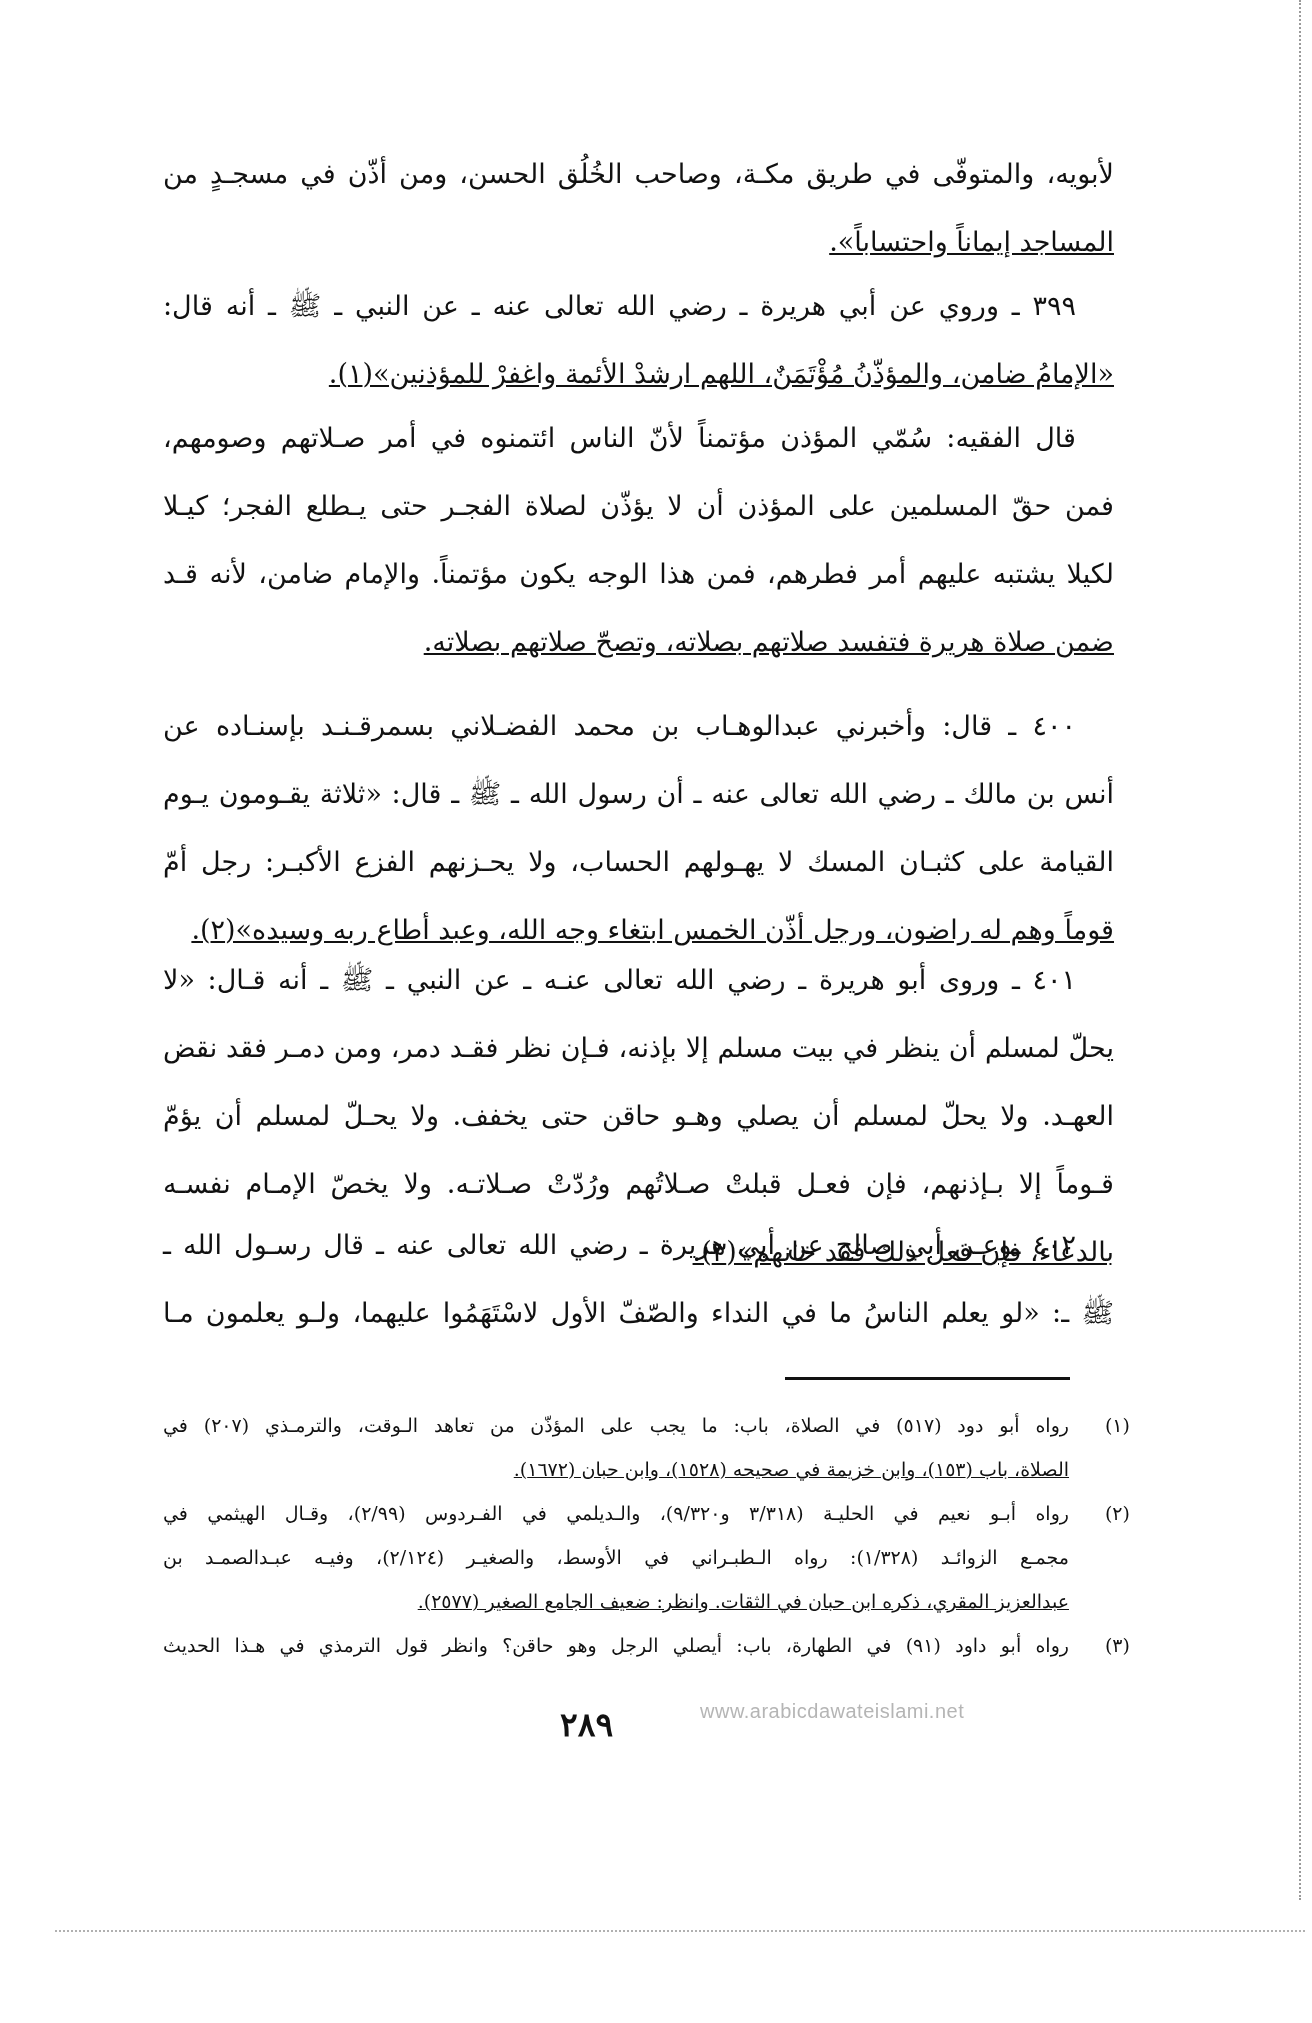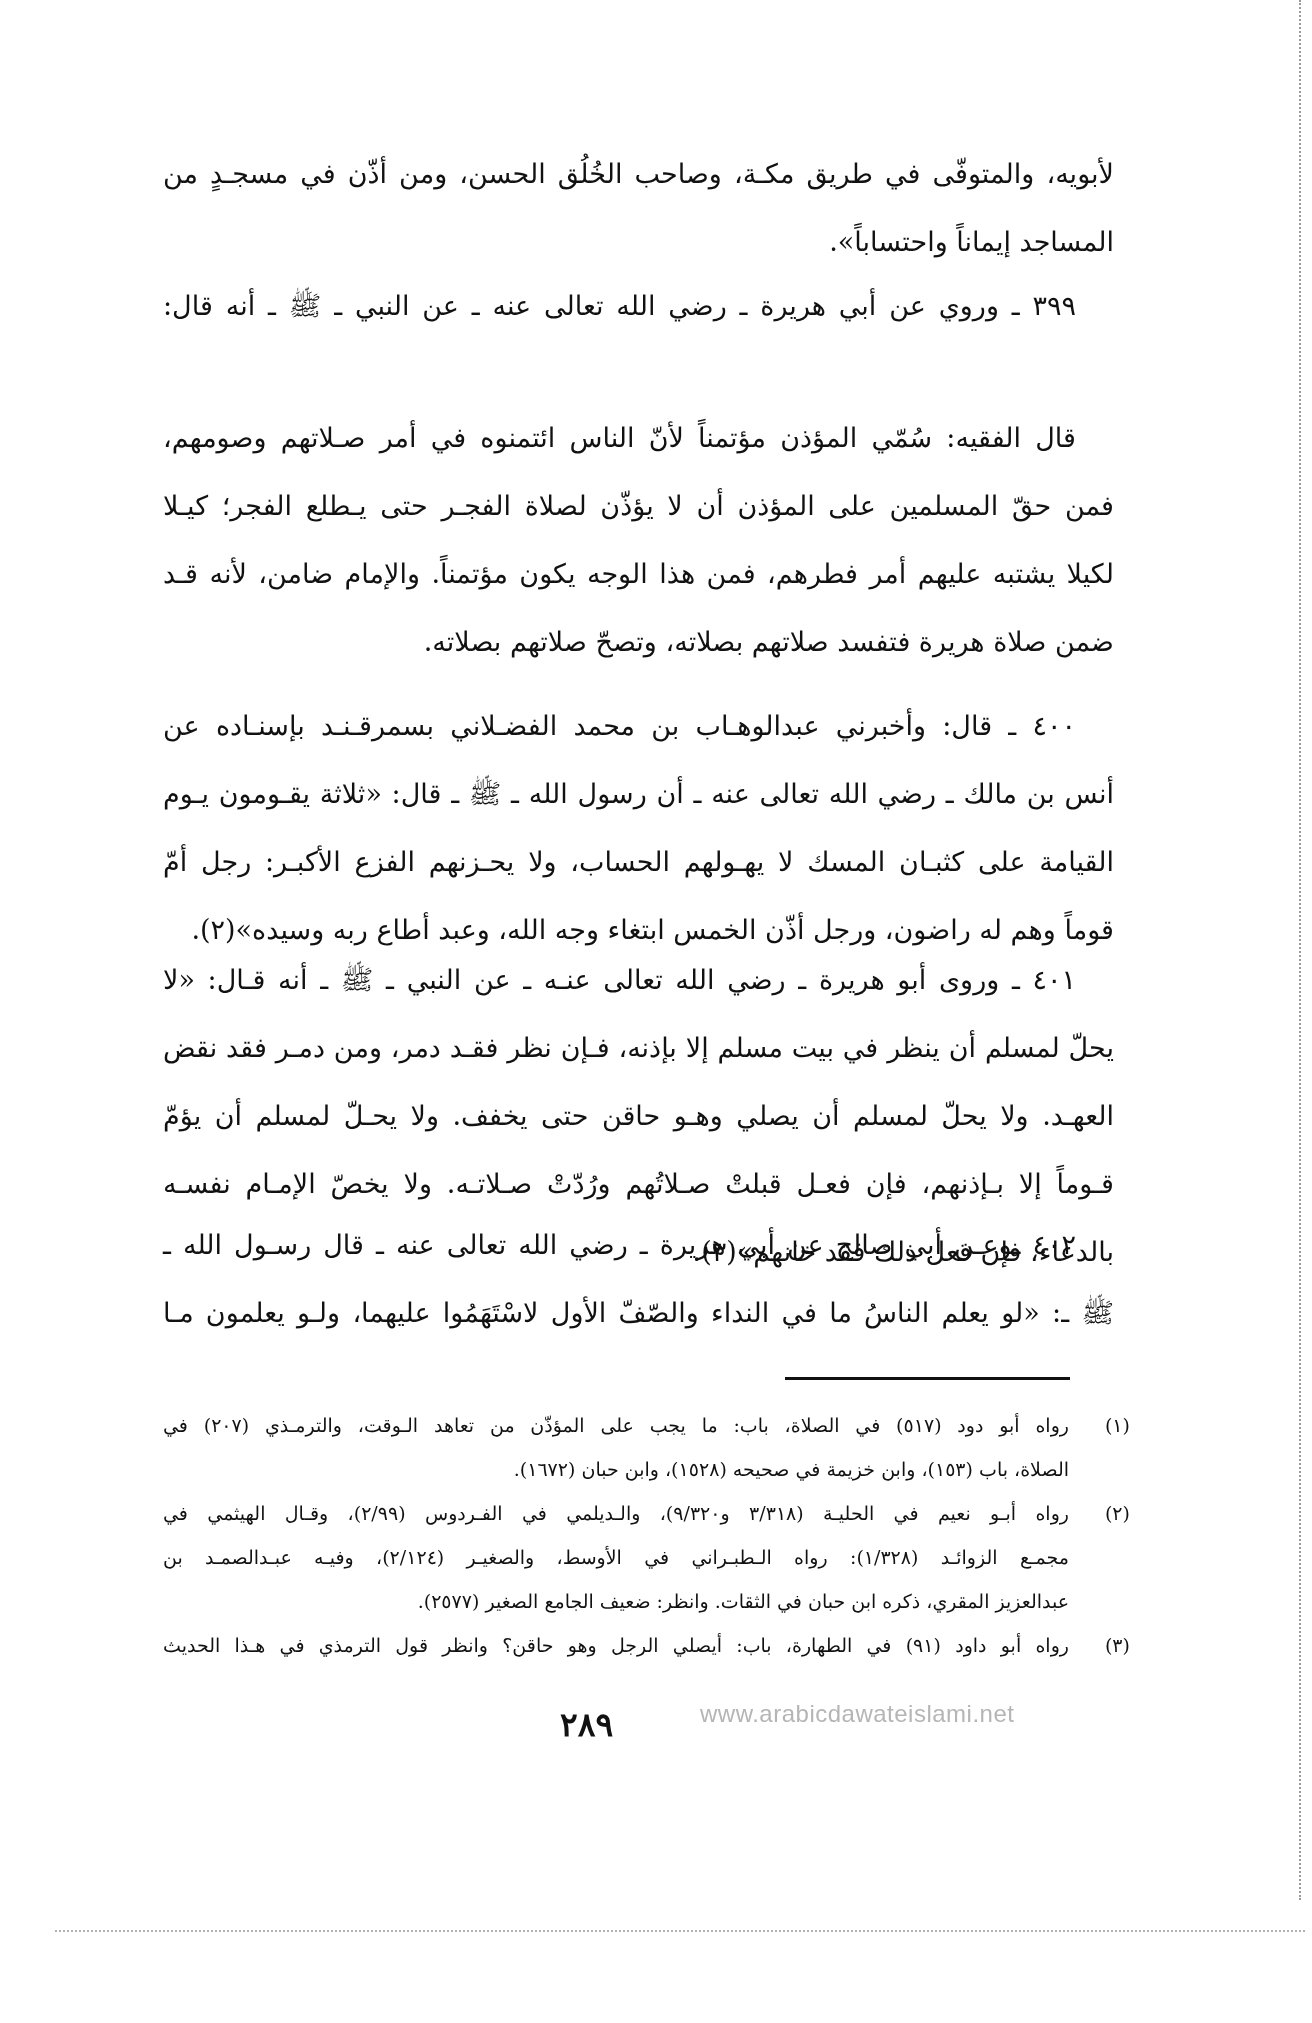--- a/index.html
+++ b/index.html
@@ -2,59 +2,60 @@
 <html><head>
 <meta charset="utf-8">
 <style>
   html, body { margin:0; padding:0; background:#ffffff; }
   body { width:1312px; height:2023px; position:relative; overflow:hidden;
          font-family:"DejaVu Serif", "Liberation Serif", serif; color:#111; }
   .page { position:absolute; left:0; top:0; width:1312px; height:2023px; }
   .body-text { position:absolute; left:147px; width:983px; direction:rtl; text-align:justify;
                text-align-last:right; font-size:27px; line-height:52px; }
   .para p, .line { display:block; margin:16px; white-space:nowrap; text-align:justify; text-align-last:justify; }
-  .line.last { text-align-last:right; }
+  .line.last { text-align-last:right;text-decoration:underline; }
   .indent { padding-right:38px; }
 
   #p1 { top:132px; }
   #p2 { top:264px; }
   #p3 { top:396px; }
   #p4 { top:684px; }
   #p5 { top:938px; }
   #p6 { top:1203px; }
 
   .footnote-rule { position:absolute; left:785px; top:1377px; width:285px; height:3px; background:#111; }
   .footnotes { position:absolute; left:147px; top:1395px; width:983px; direction:rtl; font-size:19px; line-height:28px; }
   .fn { position:relative; padding-right:45px; }
   .fn .fn-num { position:absolute; right:0; top:0; }
   .fn .line { text-align-last:justify; }
   .fn .line.last { text-align-last:right; }
 
   .page-number { position:absolute; left:560px; top:1705px; font-size:33px; font-weight:bold; direction:rtl; }
   .watermark { position:absolute; left:700px; top:1700px; font-family:"Liberation Sans", sans-serif;
-               font-size:24px; color:#b5b5b5; letter-spacing:0.5px; }
+               font-size:20px; color:#b5b5b5; letter-spacing:0.5px; }
 
   .right-dots { position:absolute; left:1299px; top:0; width:0; height:1900px; border-left:2px dotted #9a9a9a; }
   .bottom-dots { position:absolute; left:55px; top:1930px; width:1250px; height:0; border-top:2px dotted #b0b0b0; }
 </style>
 </head>
 <body>
 
 <div class="page">
 
   <div class="right-dots"></div>
   <div class="bottom-dots"></div>
 
   <div class="body-text" id="p1">
     <span class="line">لأبويه، والمتوفّى في طريق مكـة، وصاحب الخُلُق الحسن، ومن أذّن في مسجـدٍ من</span>
     <span class="line last">المساجد إيماناً واحتساباً».</span>
   </div>
 
   <div class="body-text" id="p2">
     <span class="line indent">٣٩٩ ـ وروي عن أبي هريرة ـ رضي الله تعالى عنه ـ عن النبي ـ ﷺ ـ أنه قال:</span>
+    <span class="line last">«الإمامُ ضامن، والمؤذّنُ مُؤْتَمَنٌ، اللهم ارشدْ الأئمة واغفرْ للمؤذنين»(١).</span>
   </div>
 
   <div class="body-text" id="p3">
     <span class="line indent">قال الفقيه: سُمّي المؤذن مؤتمناً لأنّ الناس ائتمنوه في أمر صـلاتهم وصومهم،</span>
     <span class="line">فمن حقّ المسلمين على المؤذن أن لا يؤذّن لصلاة الفجـر حتى يـطلع الفجر؛ كيـلا</span>
     <span class="line">لكيلا يشتبه عليهم أمر فطرهم، فمن هذا الوجه يكون مؤتمناً. والإمام ضامن، لأنه قـد</span>
     <span class="line last">ضمن صلاة هريرة فتفسد صلاتهم بصلاته، وتصحّ صلاتهم بصلاته.</span>
   </div>
 
   <div class="body-text" id="p4">

